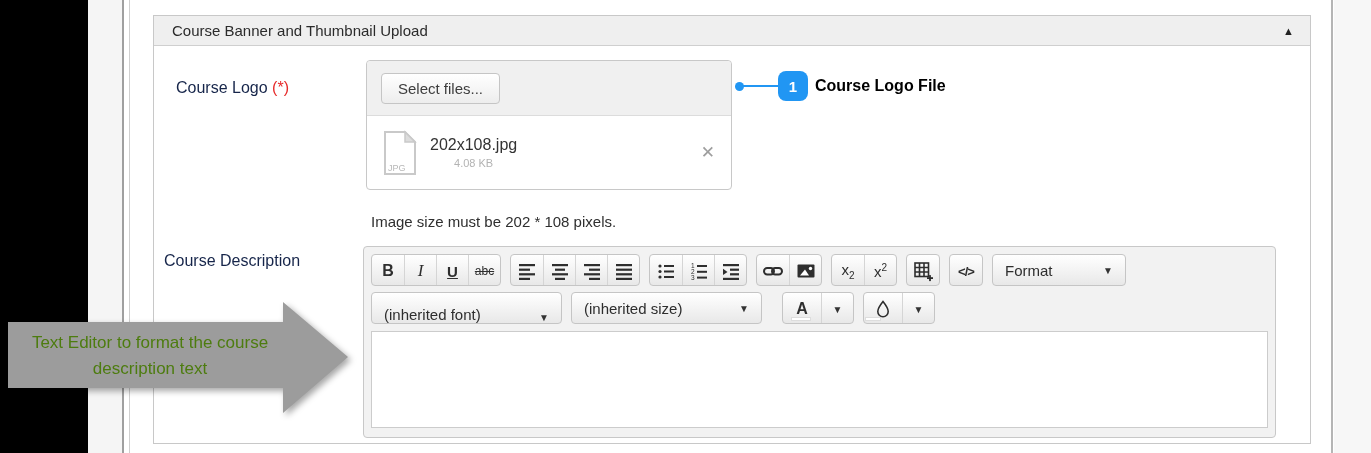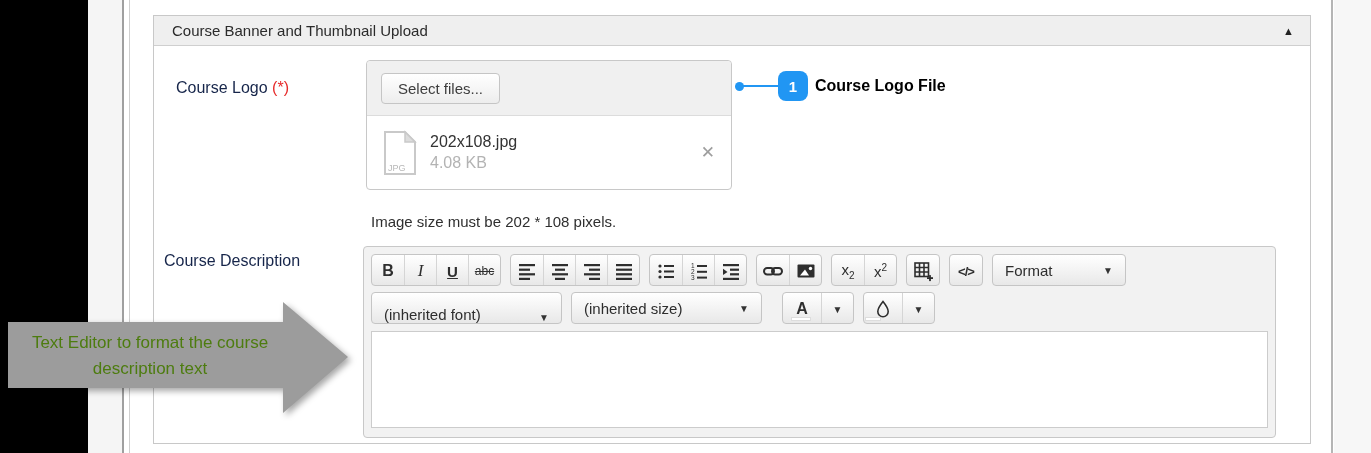--- a/index.html
+++ b/index.html
@@ -30,21 +30,21 @@
   
   .upload { left:212px; top:44px; width:366px; height:130px; border:1px solid #c8c8c8;
             border-radius:4px; background:#fff; }
   .dropzone { height:55px; background:#f0f0f0; border-radius:4px 4px 0 0;
               border-bottom:1px solid #dcdcdc; padding:12px 14px; }
   .btn { display:inline-flex; align-items:center; height:31px; padding:0 16px;
          font-size:15px; color:#3d3d3d; background:linear-gradient(#fff,#ededed);
          border:1px solid #c5c5c5; border-radius:4px; cursor:pointer; }
   .file-row { display:flex; align-items:center; height:73px; padding:0 16px; gap:13px; }
   .file-meta .fname { font-size:16px; color:#333; }
-  .file-meta .fsize { font-size:16px; color:#b3b3b3; margin-top:3px; }
+  .file-meta .fsize { font-size:11px; color:#b3b3b3; margin-top:3px;text-align:center; }
   .file-remove { margin-left:auto; font-size:17px; color:#9e9e9e; cursor:pointer; }
 
   .hint { left:217px; top:197px; font-size:15px; color:#2f2f2f; }
 
   
   .editor { left:209px; top:230px; width:913px; height:192px; background:#f2f2f2;
             border:1px solid #c8c8c8; border-radius:4px; padding:7px; }
   .tb-row { display:flex; align-items:center; gap:9px; margin-bottom:6px; }
   .tb-group { display:inline-flex; border:1px solid #c5c5c5; border-radius:4px;
               background:linear-gradient(#fff,#e8e8e8); overflow:hidden; height:32px; }

